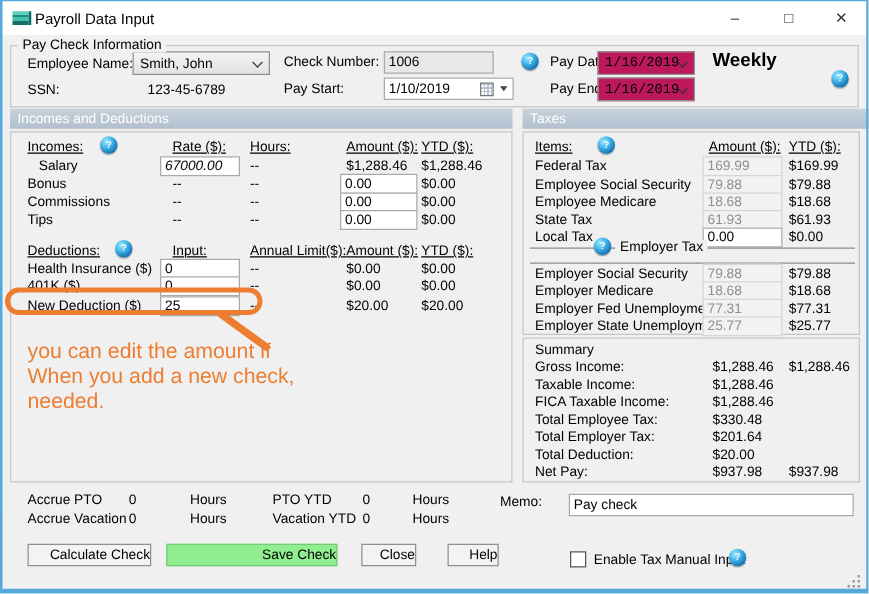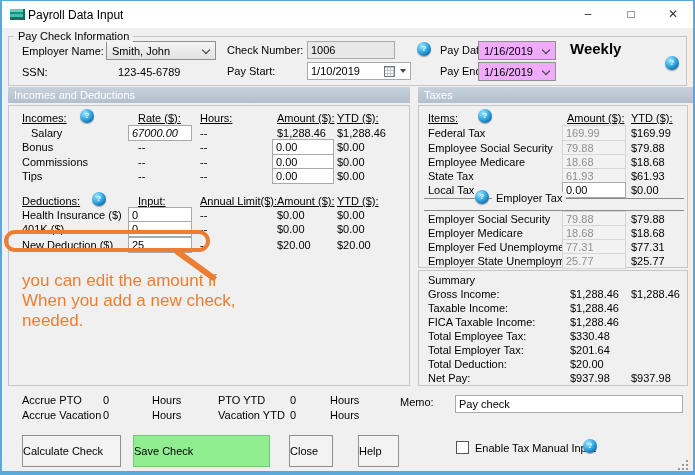--- a/index.html
+++ b/index.html
@@ -34,36 +34,36 @@
     position:absolute; height:16px; border:1px solid #a9a9a9; background:#fff;
     font:11px "Liberation Sans", sans-serif; padding:0 3px; color:#000;
   }
   .tb.h18 { height:18px; }
   .tb.dis { background:#f2f2f2; color:#8f8f8f; border-color:#d6d6d6; }
   .tb.gray { background:#e8e8e8; }
   .combo {
     position:absolute; height:19px; border:1px solid #8f8f8f;
     background:linear-gradient(#f4f4f4,#e2e2e2); padding:3px 5px 0;
   }
-  .combo.white { background:#f0abfc; }
+  .combo.white { background:#be185d;font-family:Liberation Mono, monospace; }
   .chev { position:absolute; right:6px; top:5px; width:6px; height:6px;
     border-right:1px solid #333; border-bottom:1px solid #333; transform:rotate(45deg); }
   .globe {
     position:absolute; width:14px; height:14px; border-radius:50%; z-index:3;
     background:radial-gradient(circle at 35% 30%, #9fe7ff 0%, #3fb0e8 40%, #1272ae 75%, #0b5d94 100%);
     color:#e8fbff; font-size:8px; font-weight:bold; text-align:center; line-height:14px;
     box-shadow:0 1px 1px rgba(0,0,0,.35);
   }
   .row { position:absolute; left:0; width:695px; height:14px; }
   .row .lbl { top:0; }
   .line { position:absolute; height:1px; background:#8a8a8a; }
   .divlbl { position:absolute; background:#f0f0f0; padding:0 4px; z-index:2; line-height:13px; }
   .btn {
-    position:absolute; height:32px; border:1px solid #8f8f8f; background:#f3f3f3;
-    font:11px "Liberation Sans", sans-serif; text-align:left; color:#000;
+    position:absolute; height:18px; border:1px solid #8f8f8f; background:#f3f3f3;
+    font:11px "Liberation Sans", sans-serif; text-align:right; color:#000;
   }
   .btn.green { background:#90ee90; border-color:#79c879; }
   .checkbox { position:absolute; width:13px; height:13px; background:#fff; border:1px solid #555; }
   .cal { position:absolute; width:11px; height:11px; border:1px solid #777; background:#fff;
     background-image:repeating-linear-gradient(0deg,transparent 0 2px,#b9c3cf 2px 3px),
                      repeating-linear-gradient(90deg,transparent 0 2px,#b9c3cf 2px 3px); }
   .tri { position:absolute; width:0; height:0; border-left:3px solid transparent;
     border-right:3px solid transparent; border-top:4px solid #444; }
   .callout { position:absolute; left:4px; top:230px; width:206px; height:22px;
     border:4px solid #ed7d31; border-radius:13px; z-index:5; }
@@ -82,21 +82,21 @@
     <span class="appicon"></span>
     <span class="title-text">Payroll Data Input</span>
     <span class="wctl" style="left:572px">–</span>
     <span class="wctl" style="left:615px">□</span>
     <span class="wctl" style="left:657px">✕</span>
   </div>
 
   <div class="gbox" style="left:8px;top:36px;width:679px;height:50px"></div>
   <span class="legend" style="left:14px;top:30px">Pay Check Information</span>
 
-  <span class="lbl" style="left:22px;top:45px">Employer Name:</span>
+  <span class="lbl" style="left:22px;top:45px">Employee Name:</span>
   <div class="combo" style="left:106px;top:41px;width:110px">
     <span>Smith, John</span>
     <span class="chev"></span>
   </div>
   <span class="lbl" style="left:22px;top:66px">SSN:</span>
   <span class="lbl" style="left:118px;top:66px">123-45-6789</span>
 
   <span class="lbl" style="left:227px;top:44px">Check Number:</span>
   <input class="tb h18 gray" style="left: 307px; top: 41px; width: 88px;" readonly="" value="1006">
   <span class="globe" style="left:417px;top:42px">?</span>

